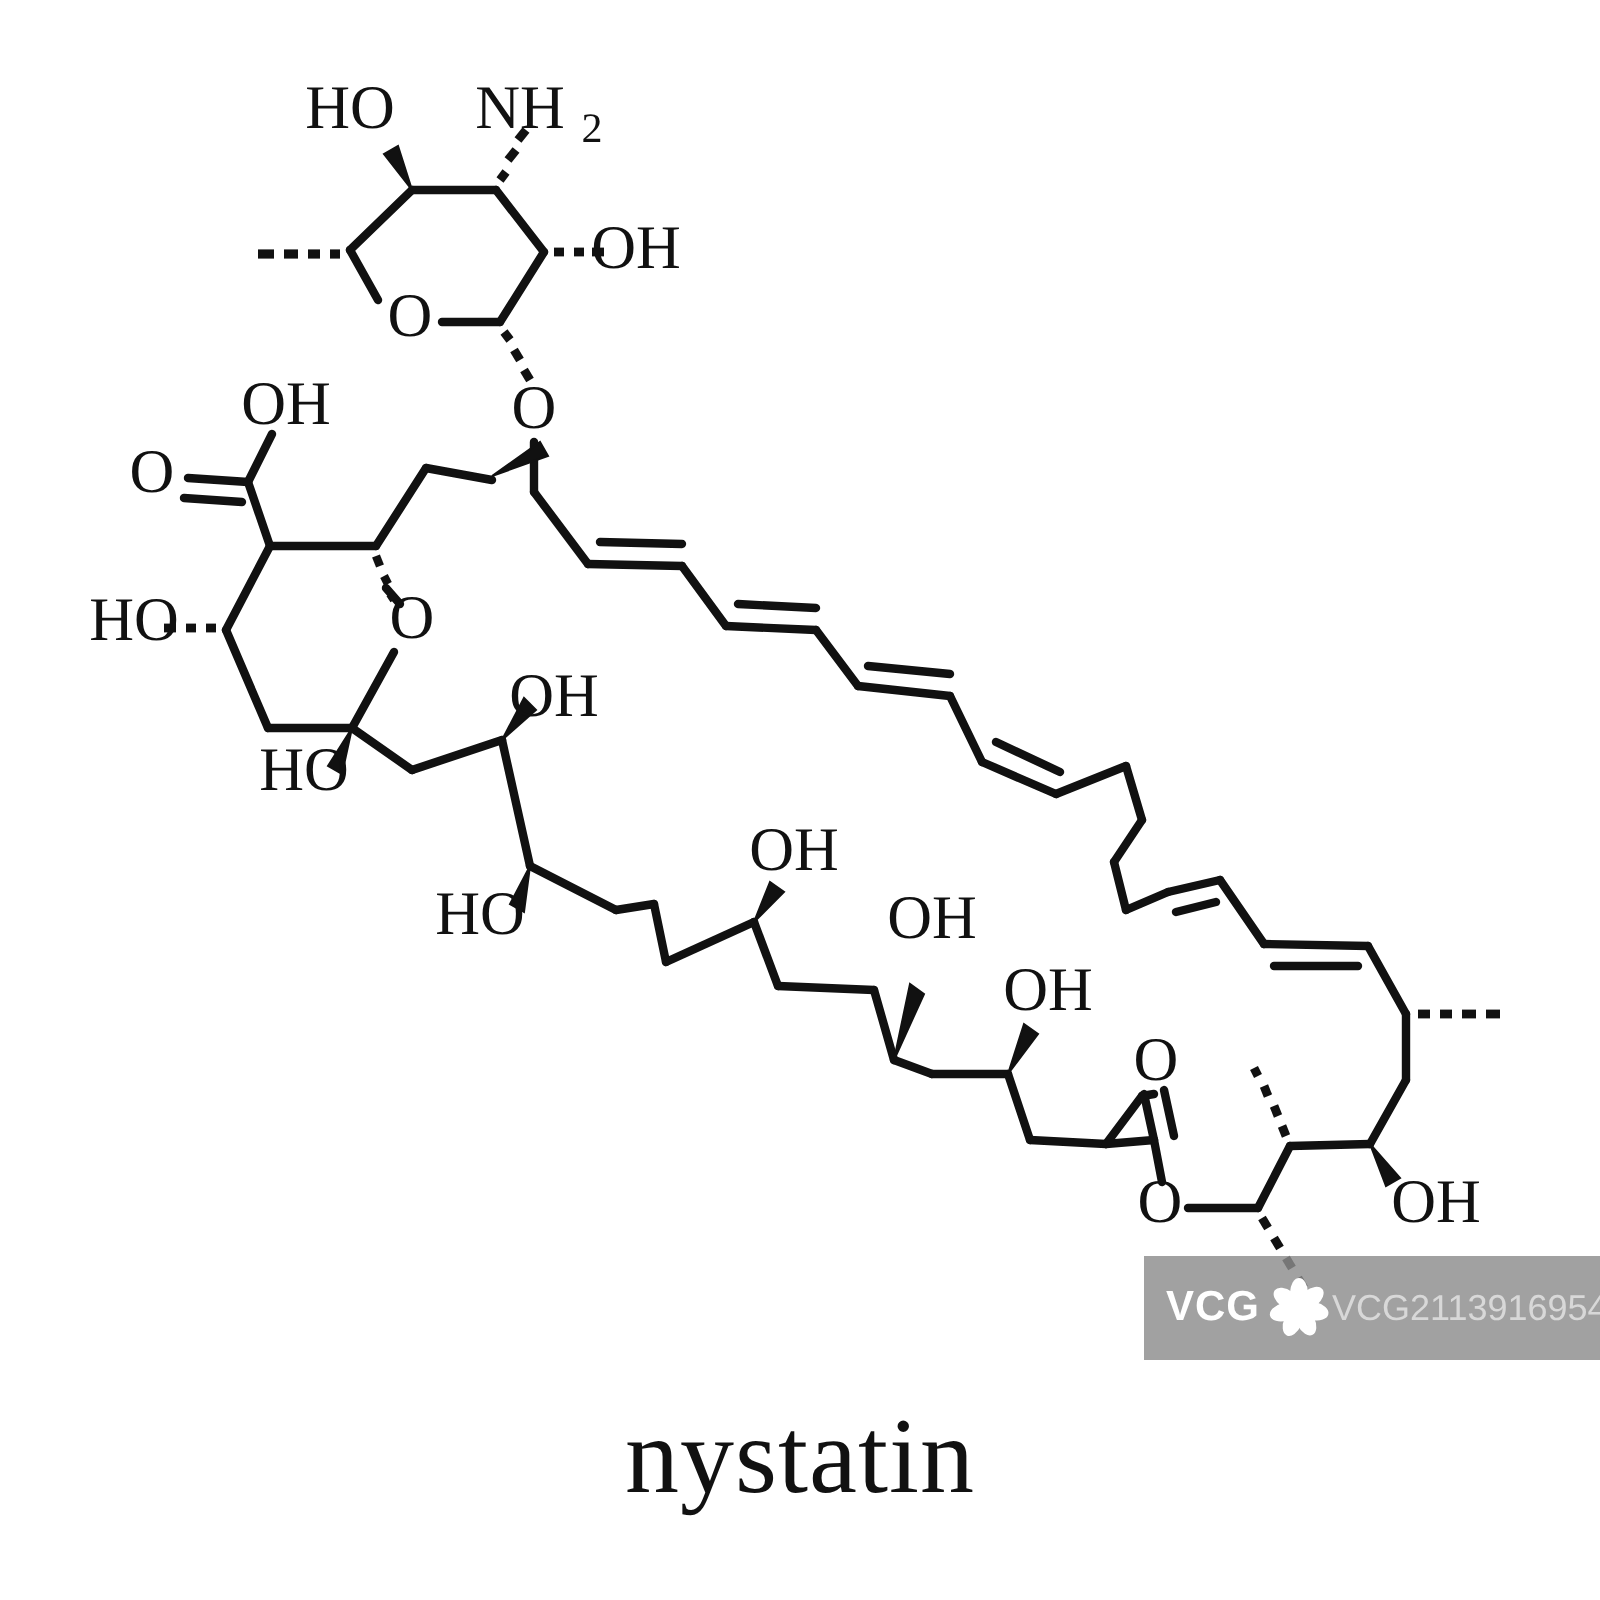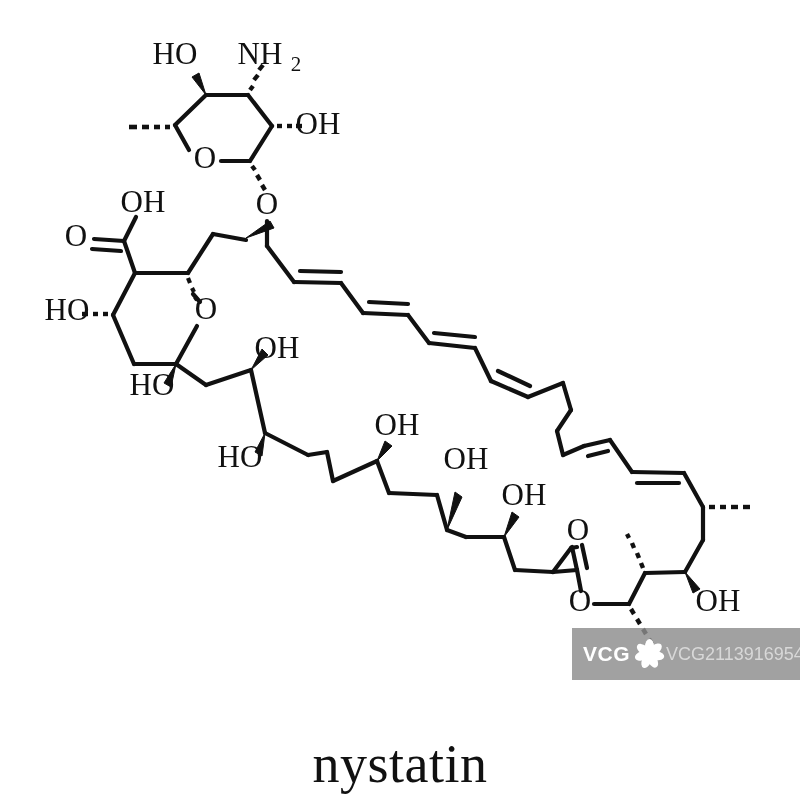--- a/index.html
+++ b/index.html
@@ -9,21 +9,20 @@
   }
   #struct{position:absolute;left:0;top:0;width:800px;height:800px;}
   .atom-label{
     font-family:"Liberation Serif", serif;
     font-size:31px;fill:#111111;dominant-baseline:middle;
   }
   #title{
     position:absolute;left:0;top:697px;width:800px;text-align:center;
     font-family:"Liberation Serif", serif;font-size:54px;color:#111111;
     letter-spacing:0.5px;
-    margin-top:36px;
   }
   #watermark{
     position:absolute;left:572px;top:628px;width:228px;height:52px;
     background:rgba(140,140,140,0.82);
     display:flex;align-items:center;
   }
   #wm-logo{
     font-family:"Liberation Sans", sans-serif;font-size:21px;font-weight:bold;
     color:#ffffff;margin-left:11px;letter-spacing:0.5px;
   }

